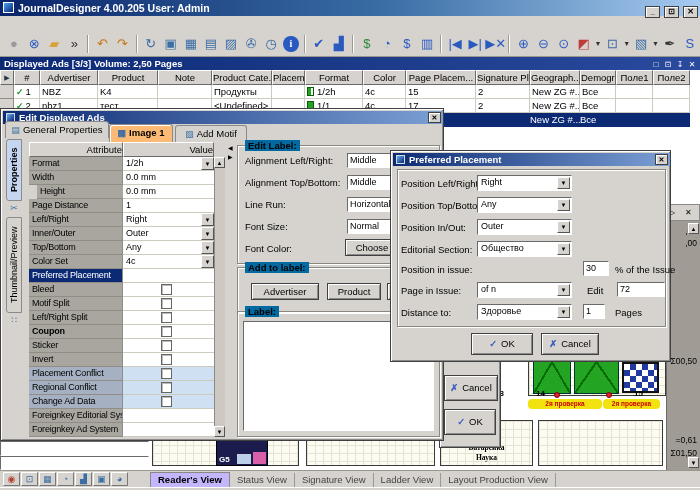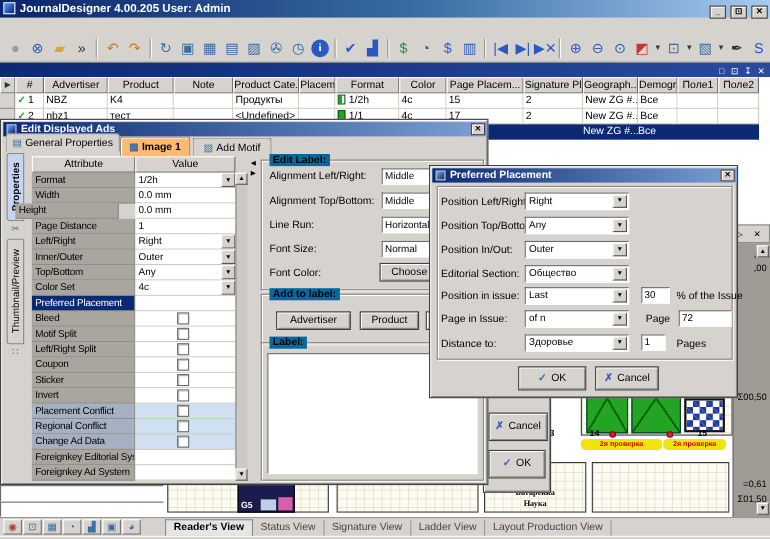--- a/index.html
+++ b/index.html
@@ -37,21 +37,21 @@
 .dico{position:absolute;left:3px;top:2px;width:9px;height:9px;background:linear-gradient(135deg,#6ab0ff,#0a246a);border:1px solid #cdd}
 .dttl{position:absolute;left:16px;top:0;white-space:nowrap}
 .dclose{position:absolute;width:13px;height:11px;background:#d6d3ce;border:1px solid #404040;box-shadow:inset 1px 1px 0 #fff;color:#000;font-size:7px;text-align:center;line-height:10px;font-weight:bold}
 .tab{position:absolute;background:#d6d3ce;border:1px solid #8a8a8a;border-bottom:none;border-radius:3px 3px 0 0;font-size:9.5px;text-align:center;line-height:16px;overflow:hidden;white-space:nowrap}
 .tab.act{font-weight:bold;box-shadow:inset 1px 1px 0 #fff;background:#fdba74;z-index:2}
 .tico{color:#3b6ea5;margin-right:3px;font-size:9px}
 .vtab{position:absolute;writing-mode:vertical-rl;transform:rotate(180deg);font-size:9px;text-align:center;border:1px solid #8a8a8a;background:#d6d3ce;line-height:14px;border-radius:0 3px 3px 0}
 .vtab.act{background:#c6d6f0;font-weight:bold}
 .vico{position:absolute;font-size:9px;color:#3b6ea5;text-align:center}
 
-.ahead{position:absolute;background:#d6d3ce;border:1px solid;border-color:#fff #6a6a6a #6a6a6a #fff;font-size:9.5px;text-align:center;line-height:13px;font-weight:normal}
+.ahead{position:absolute;background:#d6d3ce;border:1px solid;border-color:#fff #6a6a6a #6a6a6a #fff;font-size:9.5px;text-align:right;line-height:13px;font-weight:normal}
 .alab{position:absolute;background:#a9a69f;border-right:1px solid #908d86;border-bottom:1px solid #908d86;font-size:9px;line-height:13px;padding-left:3px;white-space:nowrap;overflow:hidden;letter-spacing:-0.2px}
 .alab.sel{background:#0c2a74;color:#fff}
 .alab.lalt{background:#a5b1c2}
 .aval{position:absolute;background:#fff;border-bottom:1px solid #cdcabe;font-size:9px;line-height:13px;padding-left:3px;overflow:hidden;white-space:nowrap}
 .aval.valt{background:#cfe0f2}
 .adrop{position:absolute;right:0;top:0;width:13px;height:13px;background:#d6d3ce;border:1px solid;border-color:#fff #555 #555 #fff;font-size:6px;text-align:center;line-height:12px;color:#000}
 .cb{position:absolute;left:38px;top:1px;width:11px;height:11px;background:#fff;border:1px solid #666;box-shadow:inset 1px 1px 0 #bbb}
 .sbar{position:absolute;background:#cdc9c2;border-left:1px solid #8a8a8a}
 .sbtn{position:absolute;width:11px;height:11px;background:#d6d3ce;border:1px solid;border-color:#fff #555 #555 #fff;font-size:6px;text-align:center;line-height:10px}
 
@@ -70,21 +70,21 @@
 .checker{position:absolute;background-color:#fff;background-image:linear-gradient(45deg,#223a9c 25%,transparent 25%,transparent 75%,#223a9c 75%),linear-gradient(45deg,#223a9c 25%,transparent 25%,transparent 75%,#223a9c 75%);background-position:0 0,6px 6px;background-size:12px 12px;border:2px solid #111}
 .ylab{position:absolute;background:#f2e30e;color:#c00;font-weight:bold;font-size:6.5px;text-align:center;line-height:10px;border-radius:4px;overflow:hidden;white-space:nowrap}
 .pnum{position:absolute;font-size:8px;font-weight:bold}
 .dot{position:absolute;width:6px;height:6px;border-radius:50%;background:#d22;border:1px solid #801}
 .totals{position:absolute;background:#a09c95;border-left:1px solid #6a6a6a}
 .tnum{position:absolute;right:3px;font-size:8.5px;white-space:nowrap}
 .cover{position:absolute;background:#1b1b4e;border:1px solid #000;overflow:hidden}
 .cellname{position:absolute;font-size:7.5px;font-weight:bold;text-align:center;font-family:"Liberation Serif",serif}
 
 .btab{display:inline-block;padding:0 7px;font-size:9.5px;line-height:14px;color:#444;border-right:1px solid #999;margin-top:2px}
-.btab.act{font-weight:bold;color:#000;background:#e5e5e5;border:1px solid #888;border-bottom:none;margin-top:1px}
+.btab.act{font-weight:bold;color:#000;background:#c4b5fd;border:1px solid #888;border-bottom:none;margin-top:1px}
 .mbtn{display:inline-block;width:17px;height:14px;border:1px solid;border-color:#fff #777 #777 #fff;text-align:center;line-height:12px;font-size:9px;margin-right:1px;background:#d6d3ce}
 </style>
 </head>
 <body>
 
 <div id="app">
 
   <div class="abs titlebar" style="left:0;top:0;width:700px;height:16px">
     <span class="appico"></span>
     <span class="ttl">JournalDesigner 4.00.205 User: Admin</span>
@@ -174,20 +174,21 @@
       <span class="tnum" style="top:17px">,00</span>
       <span class="tnum" style="top:135px">Σ00,50</span>
       <span class="tnum" style="top:214px">=0,61</span>
       <span class="tnum" style="top:227px">Σ01,50</span>
       <span class="sbtn" style="left:21px;top:2px">▲</span>
       <span class="sbtn" style="left:21px;top:236px">▼</span>
     </div>
   </div>
 
   <div class="abs panelhdr" style="left:0;top:57px;width:700px;height:13px">
+    <span style="position:absolute;left:4px;top:0">Displayed Ads [3/3] Volume: 2,50 Pages</span>
     <span class="pctl" style="right:38px">□</span>
     <span class="pctl" style="right:26px">⊡</span>
     <span class="pctl" style="right:14px">↧</span>
     <span class="pctl" style="right:2px">✕</span>
   </div>
 
   <div class="abs" style="left:0;top:70px;width:700px;height:58px">
       <div class="hcell" style="position: absolute; left: 0px; top: 0px; width: 14px; height: 15px; font-size: 7px; color: rgb(34, 51, 68);">▶</div>
       <div class="hcell" style="position: absolute; left: 14px; top: 0px; width: 26px; height: 15px;">#</div>
       <div class="hcell" style="position: absolute; left: 40px; top: 0px; width: 58px; height: 15px;">Advertiser</div>
@@ -275,21 +276,21 @@
     <div class="vtab" style="left:5px;top:108px;width:16px;height:96px">Thumbnail/Preview</div>
     <div class="vico" style="left:7px;top:206px;width:12px">∷</div>
 
     <div class="ahead" style="left:28px;top:33px;width:94px;height:15px">Attribute</div>
     <div class="ahead" style="left:122px;top:33px;width:91px;height:15px">Value</div>
     <div>
         <div class="alab" style="position: absolute; left: 28px; top: 48px; width: 94px; height: 14px;">Format</div>
         <div class="aval" style="position: absolute; left: 122px; top: 48px; width: 91px; height: 14px;">1/2h<span class="adrop">▼</span></div>
         <div class="alab" style="position: absolute; left: 28px; top: 62px; width: 94px; height: 14px;">Width</div>
         <div class="aval" style="position: absolute; left: 122px; top: 62px; width: 91px; height: 14px;">0.0 mm</div>
-        <div class="alab" style="position: absolute; left: 13px; top: 76px; width: 94px; height: 14px;">Height</div>
+        <div class="alab" style="position: absolute; left: 36px; top: 76px; width: 94px; height: 14px;">Height</div>
         <div class="aval" style="position: absolute; left: 122px; top: 76px; width: 91px; height: 14px;">0.0 mm</div>
         <div class="alab" style="position: absolute; left: 28px; top: 90px; width: 94px; height: 14px;">Page Distance</div>
         <div class="aval" style="position: absolute; left: 122px; top: 90px; width: 91px; height: 14px;">1</div>
         <div class="alab" style="position: absolute; left: 28px; top: 104px; width: 94px; height: 14px;">Left/Right</div>
         <div class="aval" style="position: absolute; left: 122px; top: 104px; width: 91px; height: 14px;">Right<span class="adrop">▼</span></div>
         <div class="alab" style="position: absolute; left: 28px; top: 118px; width: 94px; height: 14px;">Inner/Outer</div>
         <div class="aval" style="position: absolute; left: 122px; top: 118px; width: 91px; height: 14px;">Outer<span class="adrop">▼</span></div>
         <div class="alab" style="position: absolute; left: 28px; top: 132px; width: 94px; height: 14px;">Top/Bottom</div>
         <div class="aval" style="position: absolute; left: 122px; top: 132px; width: 91px; height: 14px;">Any<span class="adrop">▼</span></div>
         <div class="alab" style="position: absolute; left: 28px; top: 146px; width: 94px; height: 14px;">Color Set</div>
@@ -301,21 +302,21 @@
           <span class="cb"></span>
         </div>
         <div class="alab" style="position: absolute; left: 28px; top: 188px; width: 94px; height: 14px;">Motif Split</div>
         <div class="aval" style="position: absolute; left: 122px; top: 188px; width: 91px; height: 14px;">
           <span class="cb"></span>
         </div>
         <div class="alab" style="position: absolute; left: 28px; top: 202px; width: 94px; height: 14px;">Left/Right Split</div>
         <div class="aval" style="position: absolute; left: 122px; top: 202px; width: 91px; height: 14px;">
           <span class="cb"></span>
         </div>
-        <div class="alab" style="position: absolute; left: 28px; top: 216px; width: 94px; height: 14px;">Coupon</div>
+        <div class="alab" style="position: absolute; left: 28px; top: 216px; width: 94px; height: 14px; font-weight: bold;">Coupon</div>
         <div class="aval" style="position: absolute; left: 122px; top: 216px; width: 91px; height: 14px;">
           <span class="cb"></span>
         </div>
         <div class="alab" style="position: absolute; left: 28px; top: 230px; width: 94px; height: 14px;">Sticker</div>
         <div class="aval" style="position: absolute; left: 122px; top: 230px; width: 91px; height: 14px;">
           <span class="cb"></span>
         </div>
         <div class="alab" style="position: absolute; left: 28px; top: 244px; width: 94px; height: 14px;">Invert</div>
         <div class="aval" style="position: absolute; left: 122px; top: 244px; width: 91px; height: 14px;">
           <span class="cb"></span>
@@ -382,27 +383,26 @@
     <div class="lbl" style="left:10px;top:49px">Position Top/Bottom:</div>
     <div class="combo" style="left:86px;top:46px;width:95px;height:16px"><span>Any</span><span class="drop">▼</span></div>
 
     <div class="lbl" style="left:10px;top:71px">Position In/Out:</div>
     <div class="combo" style="left:86px;top:68px;width:95px;height:16px"><span>Outer</span><span class="drop">▼</span></div>
 
     <div class="lbl" style="left:10px;top:93px">Editorial Section:</div>
     <div class="combo" style="left:86px;top:90px;width:95px;height:16px"><span>Общество</span><span class="drop">▼</span></div>
 
     <div class="lbl" style="left:10px;top:113px">Position in issue:</div>
-    <div class="combo" style="left:86px;top:110px;width:95px;height:16px"><span>Last</span><span class="drop">▼</span></div>
     <div class="field" style="left:192px;top:110px;width:26px;height:15px">30</div>
     <div class="lbl" style="left:224px;top:113px">% of the Issue</div>
 
     <div class="lbl" style="left:10px;top:134px">Page in Issue:</div>
     <div class="combo" style="left:86px;top:131px;width:95px;height:16px"><span>of n</span><span class="drop">▼</span></div>
-    <div class="lbl" style="left:196px;top:134px">Page</div>
+    <div class="lbl" style="left:196px;top:134px">Edit</div>
     <div class="field" style="left:226px;top:131px;width:48px;height:15px">72</div>
 
     <div class="lbl" style="left:10px;top:156px">Distance to:</div>
     <div class="combo" style="left:86px;top:153px;width:95px;height:16px"><span>Здоровье</span><span class="drop">▼</span></div>
     <div class="field" style="left:192px;top:153px;width:22px;height:15px">1</div>
     <div class="lbl" style="left:224px;top:156px">Pages</div>
 
     <div class="btn3d" style="left:80px;top:182px;width:62px;height:22px;line-height:20px">
       <span class="bico">✓</span><span>OK</span>
     </div>

